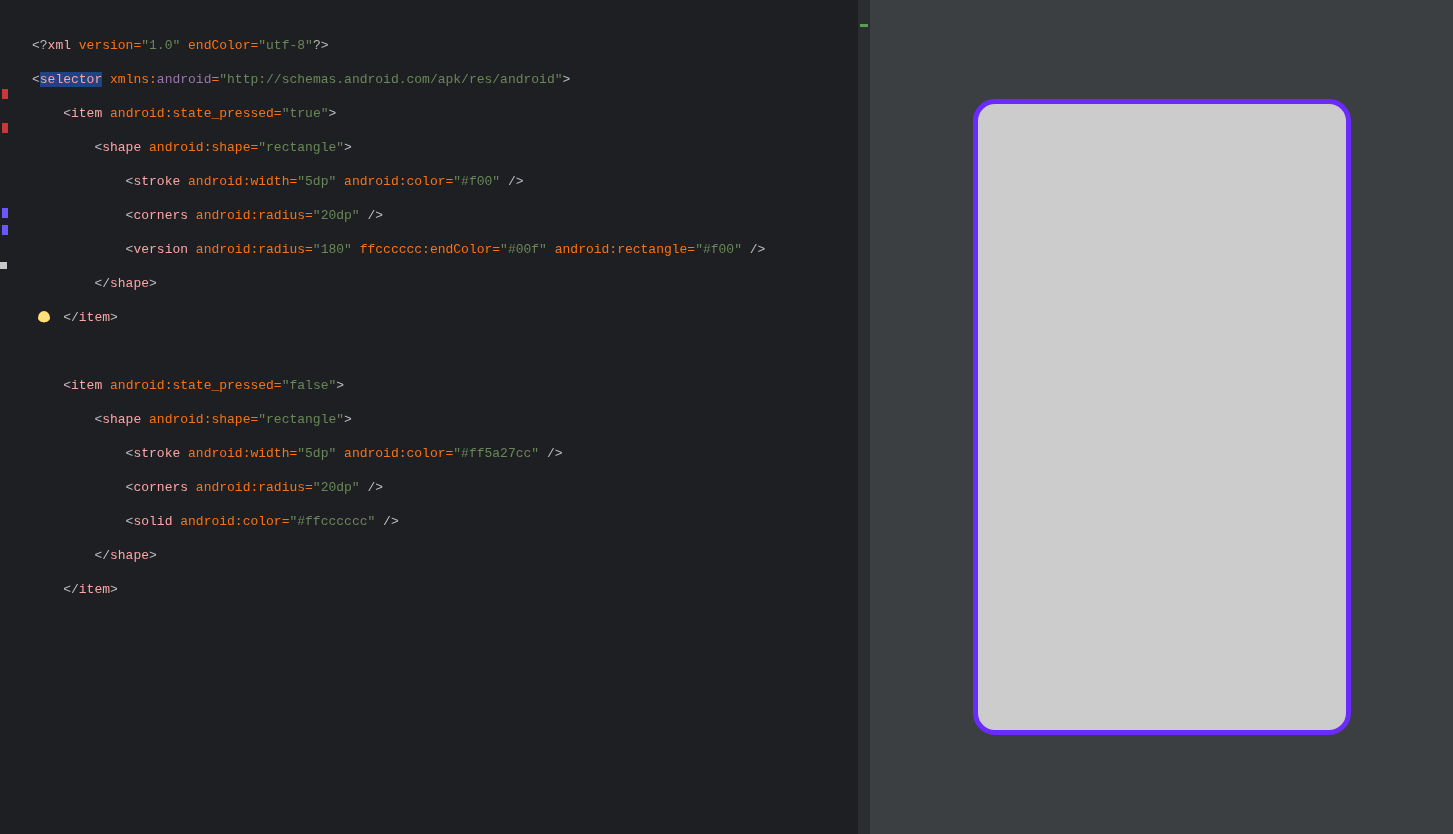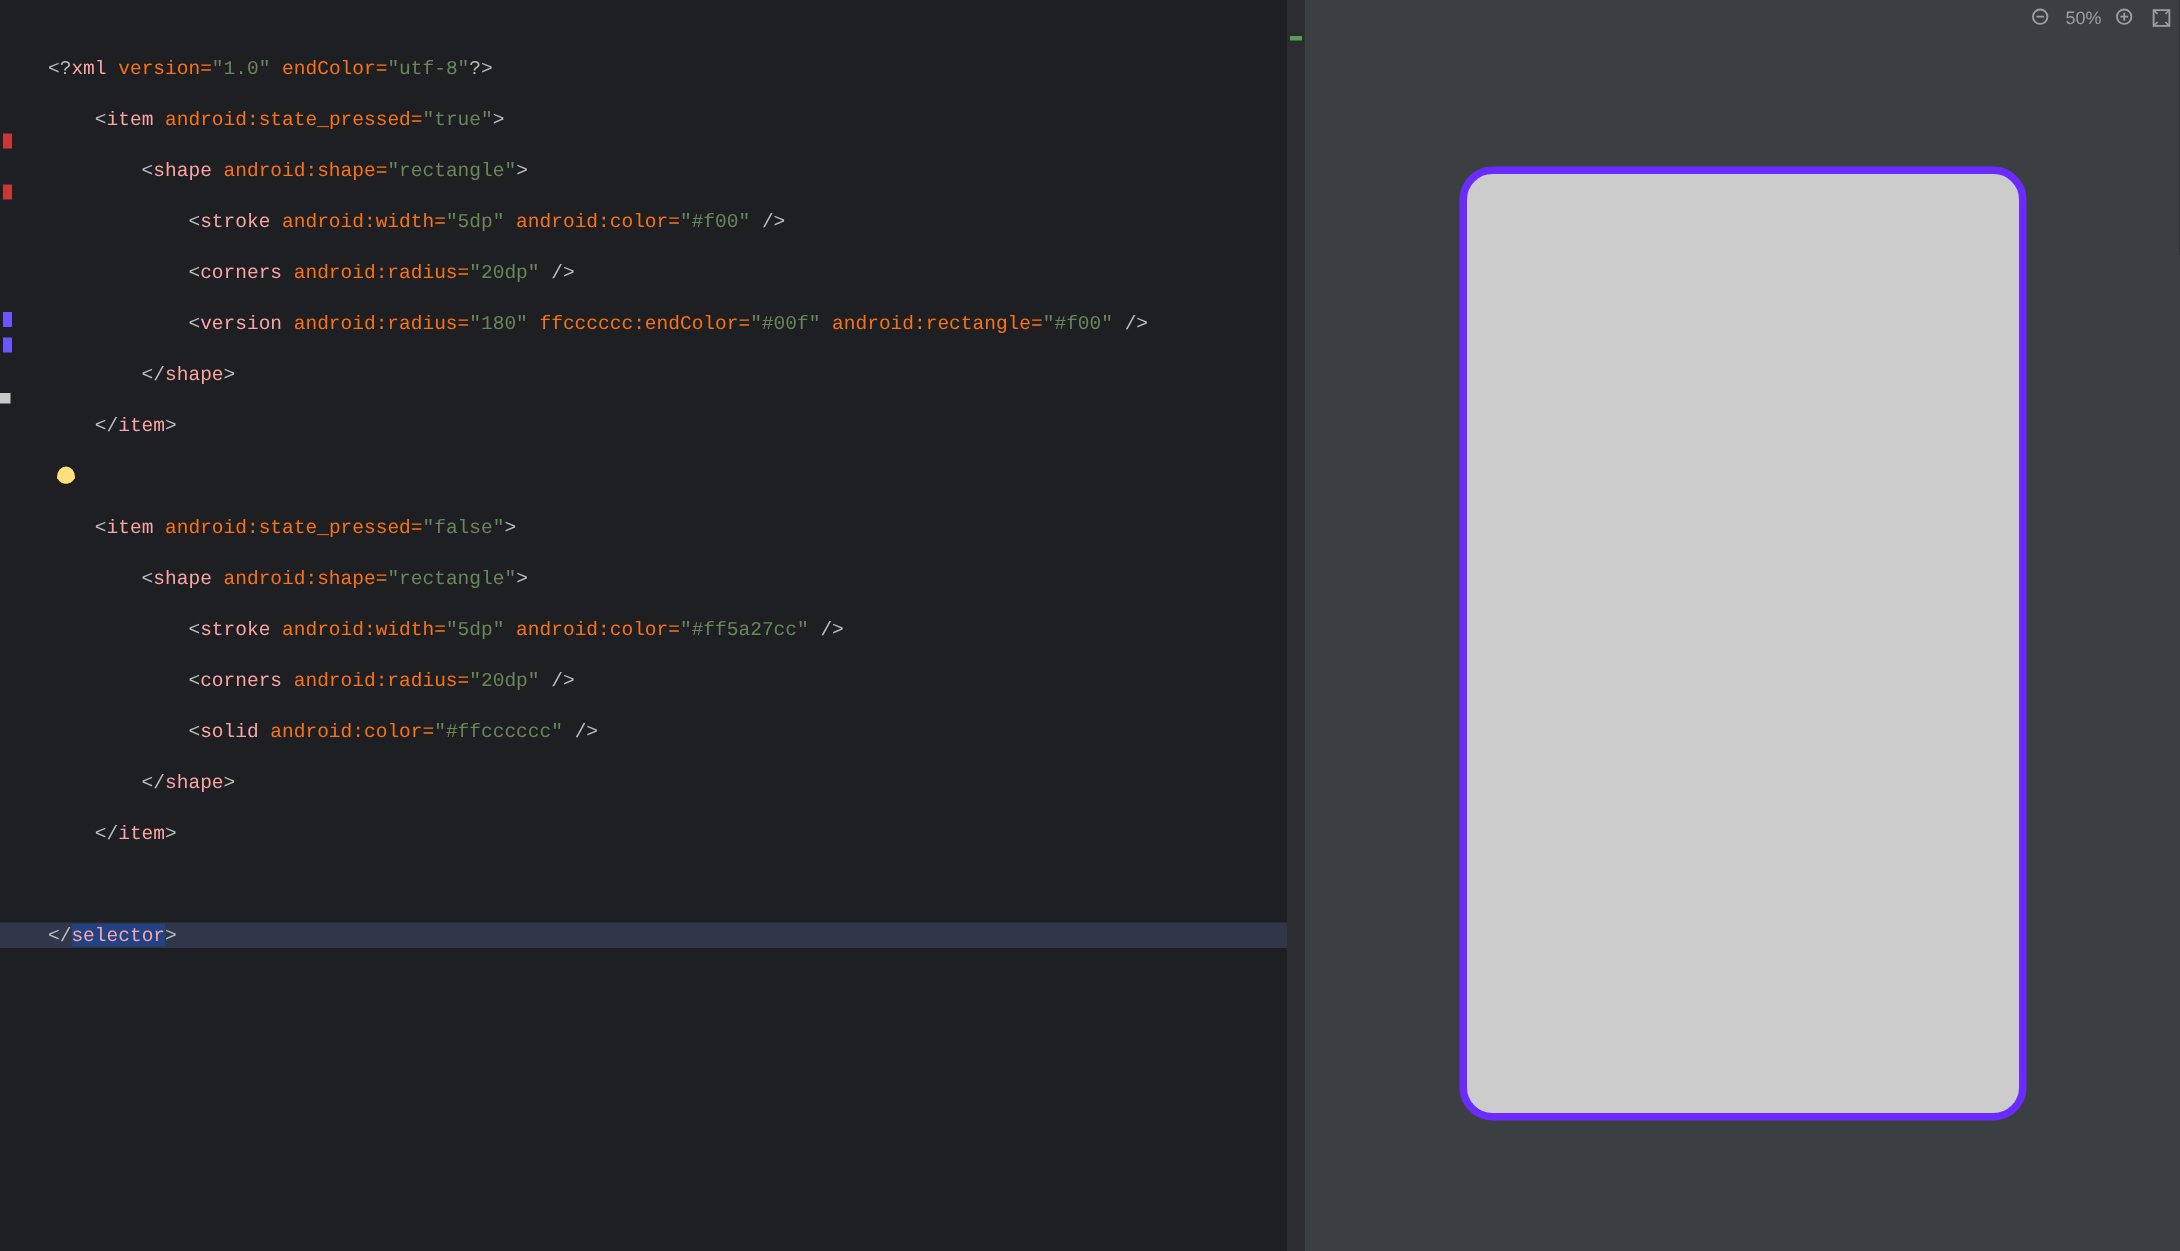--- a/index.html
+++ b/index.html
@@ -125,64 +125,41 @@
     <div class="gutter-mark mark-red" style="top:89px"></div>
     <div class="gutter-mark mark-red" style="top:123px"></div>
     <div class="gutter-mark mark-purple" style="top:208px"></div>
     <div class="gutter-mark mark-purple" style="top:225px"></div>
     <div class="gutter-mark mark-white" style="top:262px"></div>
     <div class="bulb" style="top:311px"></div>
   </div>
 
   <div class="code-area">
 <div class="line"><span class="t-decl">&lt;?</span><span class="t-tag">xml</span><span class="t-attr"> version=</span><span class="t-val">"1.0"</span><span class="t-attr"> endColor=</span><span class="t-val">"utf-8"</span><span class="t-decl">?&gt;</span></div>
+<div class="line"><span class="t-punc">&lt;</span><span class="t-tag sel-tag">selector</span><span class="t-attr"> xmlns:</span><span class="t-ns">android</span><span class="t-attr">=</span><span class="t-val">"http://schemas.android.com/apk/res/android"</span><span class="t-punc">&gt;</span></div>
 <div class="line"><span class="t-punc">    &lt;</span><span class="t-tag">item</span><span class="t-attr"> android:state_pressed=</span><span class="t-val">"true"</span><span class="t-punc">&gt;</span></div>
 <div class="line"><span class="t-punc">        &lt;</span><span class="t-tag">shape</span><span class="t-attr"> android:shape=</span><span class="t-val">"rectangle"</span><span class="t-punc">&gt;</span></div>
 <div class="line"><span class="t-punc">            &lt;</span><span class="t-tag">stroke</span><span class="t-attr"> android:width=</span><span class="t-val">"5dp"</span><span class="t-attr"> android:color=</span><span class="t-val">"#f00"</span><span class="t-punc"> /&gt;</span></div>
 <div class="line"><span class="t-punc">            &lt;</span><span class="t-tag">corners</span><span class="t-attr"> android:radius=</span><span class="t-val">"20dp"</span><span class="t-punc"> /&gt;</span></div>
 <div class="line"><span class="t-punc">            &lt;</span><span class="t-tag">version</span><span class="t-attr"> android:radius=</span><span class="t-val">"180"</span><span class="t-attr"> ffcccccc:endColor=</span><span class="t-val">"#00f"</span><span class="t-attr"> android:rectangle=</span><span class="t-val">"#f00"</span><span class="t-punc"> /&gt;</span></div>
 <div class="line"><span class="t-punc">        &lt;/</span><span class="t-tag">shape</span><span class="t-punc">&gt;</span></div>
 <div class="line"><span class="t-punc">    &lt;/</span><span class="t-tag">item</span><span class="t-punc">&gt;</span></div>
 <div class="line"></div>
 <div class="line"><span class="t-punc">    &lt;</span><span class="t-tag">item</span><span class="t-attr"> android:state_pressed=</span><span class="t-val">"false"</span><span class="t-punc">&gt;</span></div>
 <div class="line"><span class="t-punc">        &lt;</span><span class="t-tag">shape</span><span class="t-attr"> android:shape=</span><span class="t-val">"rectangle"</span><span class="t-punc">&gt;</span></div>
 <div class="line"><span class="t-punc">            &lt;</span><span class="t-tag">stroke</span><span class="t-attr"> android:width=</span><span class="t-val">"5dp"</span><span class="t-attr"> android:color=</span><span class="t-val">"#ff5a27cc"</span><span class="t-punc"> /&gt;</span></div>
 <div class="line"><span class="t-punc">            &lt;</span><span class="t-tag">corners</span><span class="t-attr"> android:radius=</span><span class="t-val">"20dp"</span><span class="t-punc"> /&gt;</span></div>
 <div class="line"><span class="t-punc">            &lt;</span><span class="t-tag">solid</span><span class="t-attr"> android:color=</span><span class="t-val">"#ffcccccc"</span><span class="t-punc"> /&gt;</span></div>
 <div class="line"><span class="t-punc">        &lt;/</span><span class="t-tag">shape</span><span class="t-punc">&gt;</span></div>
 <div class="line"><span class="t-punc">    &lt;/</span><span class="t-tag">item</span><span class="t-punc">&gt;</span></div>
 <div class="line"></div>
-<div class="line hl-line"><span class="t-punc">&lt;/</span><span class="t-tag sel-tag">selector</span><span class="t-punc">&gt;</span></div>
   </div>
 
   <div class="scrollbar-track">
     <div class="scroll-tick tick-green"></div>
   </div>
 </div>
 
 <div class="preview-pane">
-  <div class="preview-toolbar">
-    <div class="tb-icon">
-      <svg viewBox="0 0 16 16" fill="none" stroke="currentColor" stroke-width="1.4">
-          <circle cx="7" cy="7" r="5.5"></circle>
-          <line x1="4" y1="7" x2="10" y2="7"></line>
-        </svg>
-    </div>
-    <span>50%</span>
-    <div class="tb-icon">
-      <svg viewBox="0 0 16 16" fill="none" stroke="currentColor" stroke-width="1.4">
-          <circle cx="7" cy="7" r="5.5"></circle>
-          <line x1="4" y1="7" x2="10" y2="7"></line>
-          <line x1="7" y1="4" x2="7" y2="10"></line>
-        </svg>
-    </div>
-    <div class="tb-icon">
-      <svg viewBox="0 0 16 16" fill="none" stroke="currentColor" stroke-width="1.4">
-          <rect x="2" y="2" width="12" height="12"></rect>
-          <path d="M6 2 L6 5 M2 6 L5 6" opacity="0"></path>
-          <path d="M5 5 L2 2 M11 5 L14 2 M5 11 L2 14 M11 11 L14 14" stroke-width="1.2"></path>
-        </svg>
-    </div>
-  </div>
   <div class="preview-canvas">
     <div class="device-shape"></div>
   </div>
 </div>
 
 </body></html>

